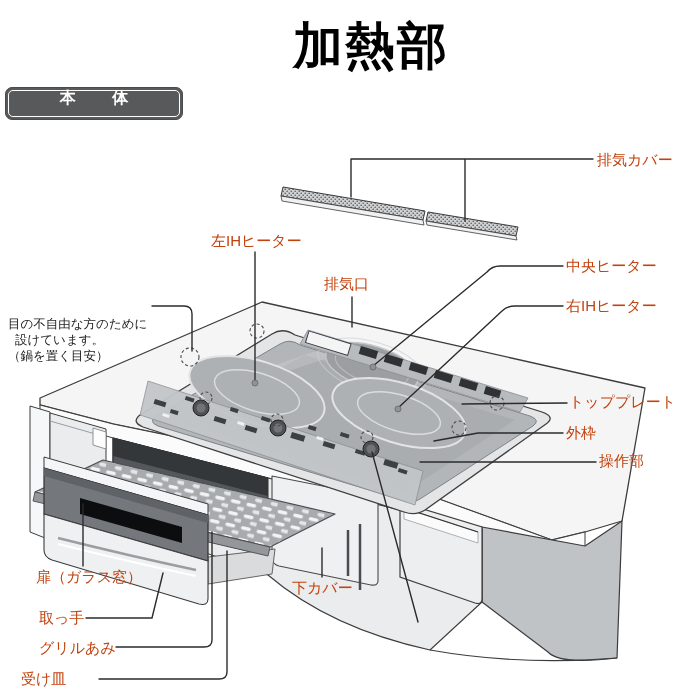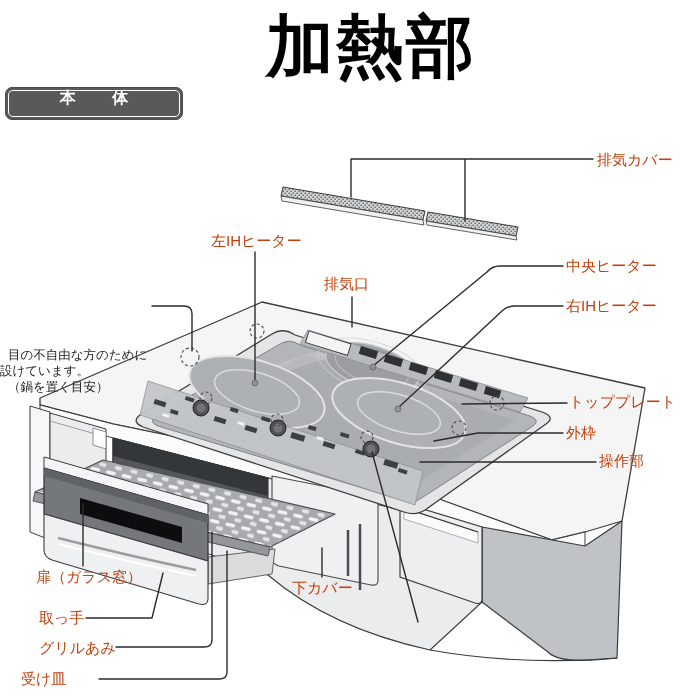--- a/index.html
+++ b/index.html
@@ -1,28 +1,28 @@
 <!DOCTYPE html>
 <html><head>
 <meta charset="utf-8">
 <style>
   html,body{margin:0;padding:0;background:#ffffff;}
   #stage{position:relative;width:700px;height:700px;background:#ffffff;overflow:hidden;
          font-family:"Liberation Sans","DejaVu Sans",sans-serif;color:#111;}
   #art{position:absolute;left:0;top:0;}
   .title{position:absolute;left:206px;top:0px;width:330px;text-align:center;
          font-family:"DejaVu Serif","Liberation Serif",serif;font-weight:bold;
-         font-size:68px;line-height:92px;letter-spacing:2px;color:#000;}
+         font-size:50px;line-height:92px;letter-spacing:2px;color:#000;}
   .badge{position:absolute;left:5px;top:87px;width:176px;height:31px;background:#58595b;
          border:1px solid #4a4b4d;border-radius:7px;display:flex;align-items:flex-start;justify-content:center;}
   .badge::before{content:"";position:absolute;inset:2px;border:1px solid #ffffff;border-radius:5px;}
   .badge span{color:#ffffff;font-size:16px;font-weight:bold;letter-spacing:16px;padding-left:16px;}
   .lbl{position:absolute;font-size:15px;line-height:17px;white-space:nowrap;color:#c2410c;}
   .lbl-b{font-weight:bold;font-size:15px;}
-  .note{position:absolute;font-size:12.5px;line-height:16px;white-space:nowrap;color:#222;margin-top:31px;}
+  .note{position:absolute;font-size:12.5px;line-height:16px;white-space:nowrap;color:#222;}
 </style>
 </head>
 <body>
 
 <div id="stage">
 
   <svg id="art" width="700" height="700" viewBox="0 0 700 700">
     <defs>
       <pattern id="dots" width="4" height="4" patternUnits="userSpaceOnUse">
         <rect width="4" height="4" fill="#cfd1d3"></rect>
@@ -250,21 +250,21 @@
   <div class="lbl" style="left:597px;top:151px">排気カバー</div>
   <div class="lbl" style="left:211px;top:232px">左IHヒーター</div>
   <div class="lbl" style="left:324px;top:275px">排気口</div>
   <div class="lbl" style="left:566px;top:257px">中央ヒーター</div>
   <div class="lbl" style="left:566px;top:297px">右IHヒーター</div>
   <div class="lbl" style="left:569px;top:393px">トッププレート</div>
   <div class="lbl" style="left:566px;top:424px">外枠</div>
   <div class="lbl" style="left:599px;top:452px">操作部</div>
 
   <div class="note" style="left:8px;top:316px">目の不自由な方のために</div>
-  <div class="note" style="left:0;top:332px">設けています。</div>
+  <div class="note" style="left:15px;top:332px">設けています。</div>
   <div class="note" style="left:8px;top:348px">（鍋を置く目安）</div>
 
   <div class="lbl" style="left:36px;top:568px">扉（ガラス窓）</div>
   <div class="lbl" style="left:39px;top:609px">取っ手</div>
   <div class="lbl" style="left:39px;top:639px">グリルあみ</div>
   <div class="lbl" style="left:21px;top:670px">受け皿</div>
   <div class="lbl" style="left:292px;top:579px">下カバー</div>
 </div>
 
 </body></html>

